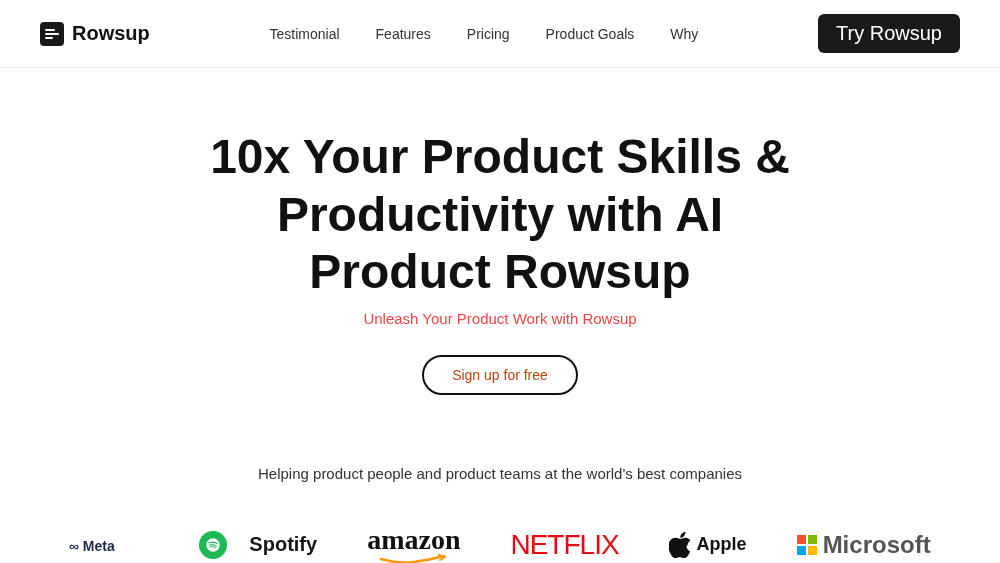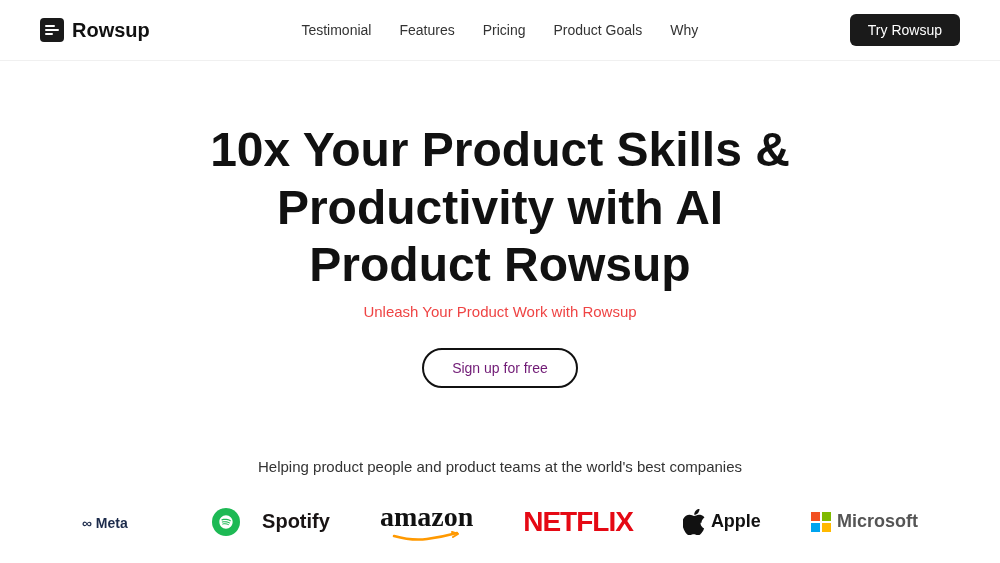--- a/index.html
+++ b/index.html
@@ -2,48 +2,48 @@
 <html><head>
   <meta charset="utf-8">
   <style>
     * { margin: 0; padding: 0; box-sizing: border-box; }
     body { font-family: -apple-system, BlinkMacSystemFont, 'Segoe UI', sans-serif; background: #fff; color: #111; width: 1000px; min-height: 563px; overflow-x: hidden; }
 
     
     nav { display: flex; align-items: center; justify-content: space-between; padding: 14px 40px; border-bottom: 1px solid #f0f0f0; }
     .nav-logo { display: flex; align-items: center; gap: 8px; font-weight: 700; font-size: 20px; }
     .nav-logo-icon { width: 24px; height: 24px; }
-    .nav-links { display: flex; gap: 28px; }
+    .nav-links { display: flex; gap: 36px; }
     .nav-links a { text-decoration: none; color: #333; font-size: 14px; }
-    .nav-cta { background: #1a1a1a; color: #fff; border: none; padding: 8px 18px; border-radius: 6px; font-size: 14px; cursor: pointer; font-weight: 500; }
+    .nav-cta { background: #1a1a1a; color: #fff; border: none; padding: 8px 18px; border-radius: 6px; font-size: 20px; cursor: pointer; font-weight: 500; }
 
     
     .hero { text-align: center; padding: 60px 40px 40px; }
     .hero h1 { font-size: 48px; font-weight: 800; line-height: 1.2; color: #111; max-width: 600px; margin: 0 auto 9px; }
     .hero p { font-size: 15px; color: #ef4444; margin-bottom: 28px; }
-    .hero-btn { border: 2px solid #111; background: #fff; color: #701a75; padding: 10px 28px; border-radius: 25px; font-size: 14px; cursor: pointer; font-weight: 500; }
+    .hero-btn { border: 2px solid #111; background: #fff; color: #c2410c; padding: 10px 28px; border-radius: 25px; font-size: 14px; cursor: pointer; font-weight: 500; }
 
     
     .companies-section { text-align: center; padding: 30px 40px 20px; }
-    .companies-title { font-size: 15px; color: #333; margin-bottom: 28px; font-weight: 500; }
+    .companies-title { font-size: 15px; color: #333; margin-bottom: 44px; font-weight: 500; }
     .logos { display: flex; align-items: center; justify-content: center; gap: 50px; flex-wrap: wrap; }
 
     
     .logo-meta { color: #1c2b4b; font-size: 15px; font-weight: 600; display: flex; align-items: center; gap: 4px; }
     
     .logo-spotify { color: #191414; font-size: 20px; font-weight: 700; display: flex; align-items: center; gap: 22px; }
     .spotify-circle { width: 28px; height: 28px; background: #1DB954; border-radius: 50%; display: flex; align-items: center; justify-content: center; }
     
     .logo-amazon { font-size: 28px; font-weight: 900; color: #111; font-family: serif; position: relative; display: flex; flex-direction: column; align-items: center; }
     
-    .logo-netflix { color: #E50914; font-size: 28px; font-weight: 700; letter-spacing: -1px; }
+    .logo-netflix { color: #E50914; font-size: 28px; font-weight: 400; letter-spacing: -1px; }
     
     .logo-apple { color: #111; font-size: 18px; font-weight: 600; display: flex; align-items: center; gap: 6px; }
     
-    .logo-microsoft { color: #555; font-size: 18px; font-weight: 600; display: flex; align-items: center; gap: 6px; }
+    .logo-microsoft { color: #555; font-size: 24px; font-weight: 600; display: flex; align-items: center; gap: 6px; }
     .ms-grid { display: grid; grid-template-columns: 1fr 1fr; gap: 2px; width: 20px; height: 20px; }
     .ms-q1 { background: #F25022; }
     .ms-q2 { background: #7FBA00; }
     .ms-q3 { background: #00A4EF; }
     .ms-q4 { background: #FFB900; }
 
     
     .reviews { display: flex; gap: 20px; padding: 30px 40px 40px; margin-top: 10px; }
   </style>
 </head>

